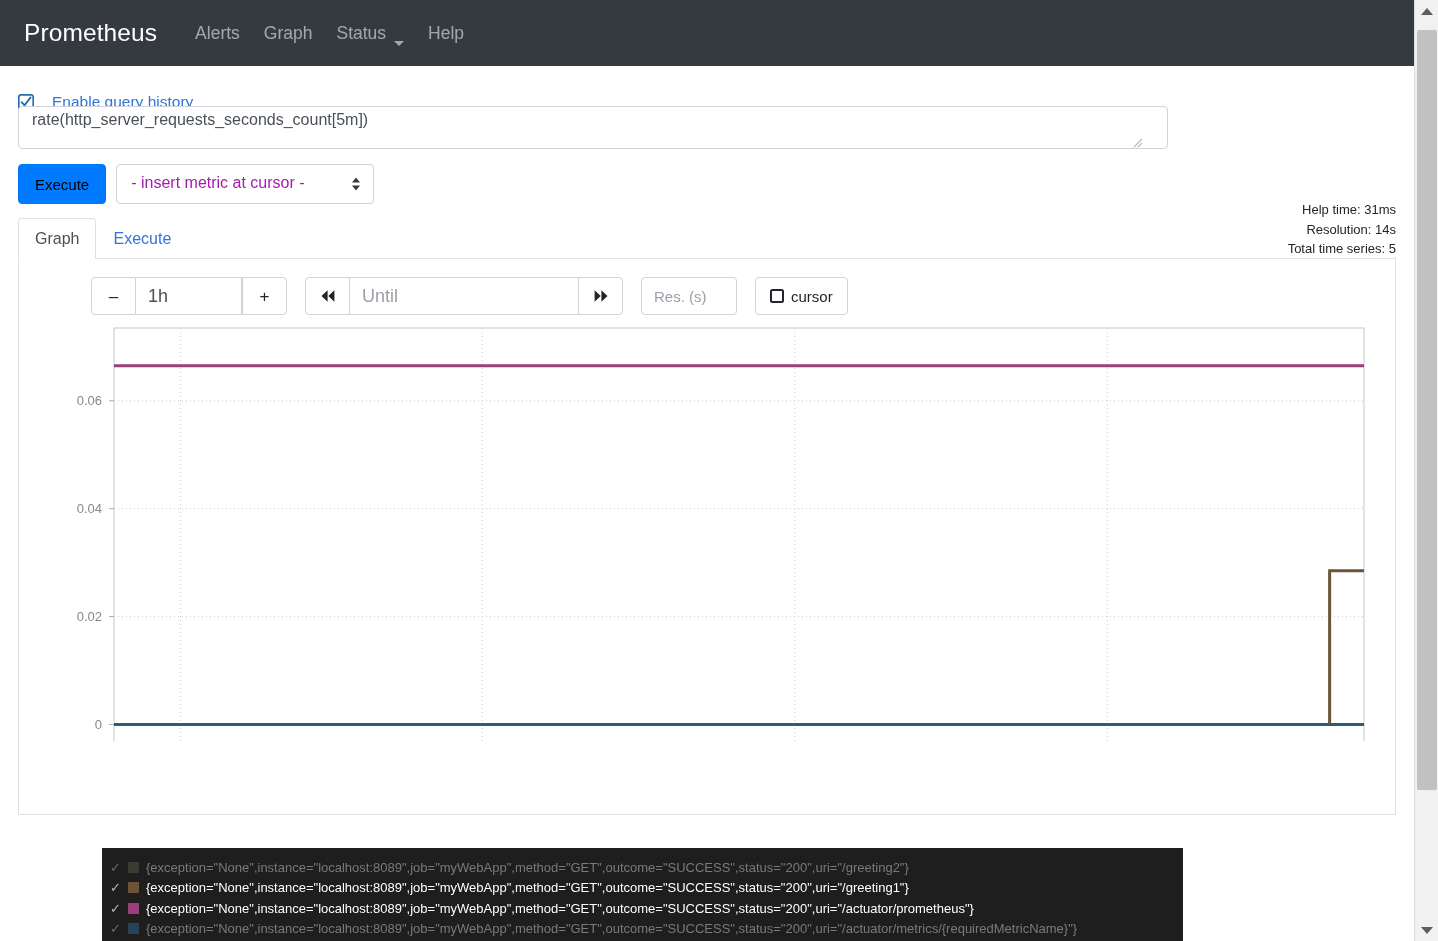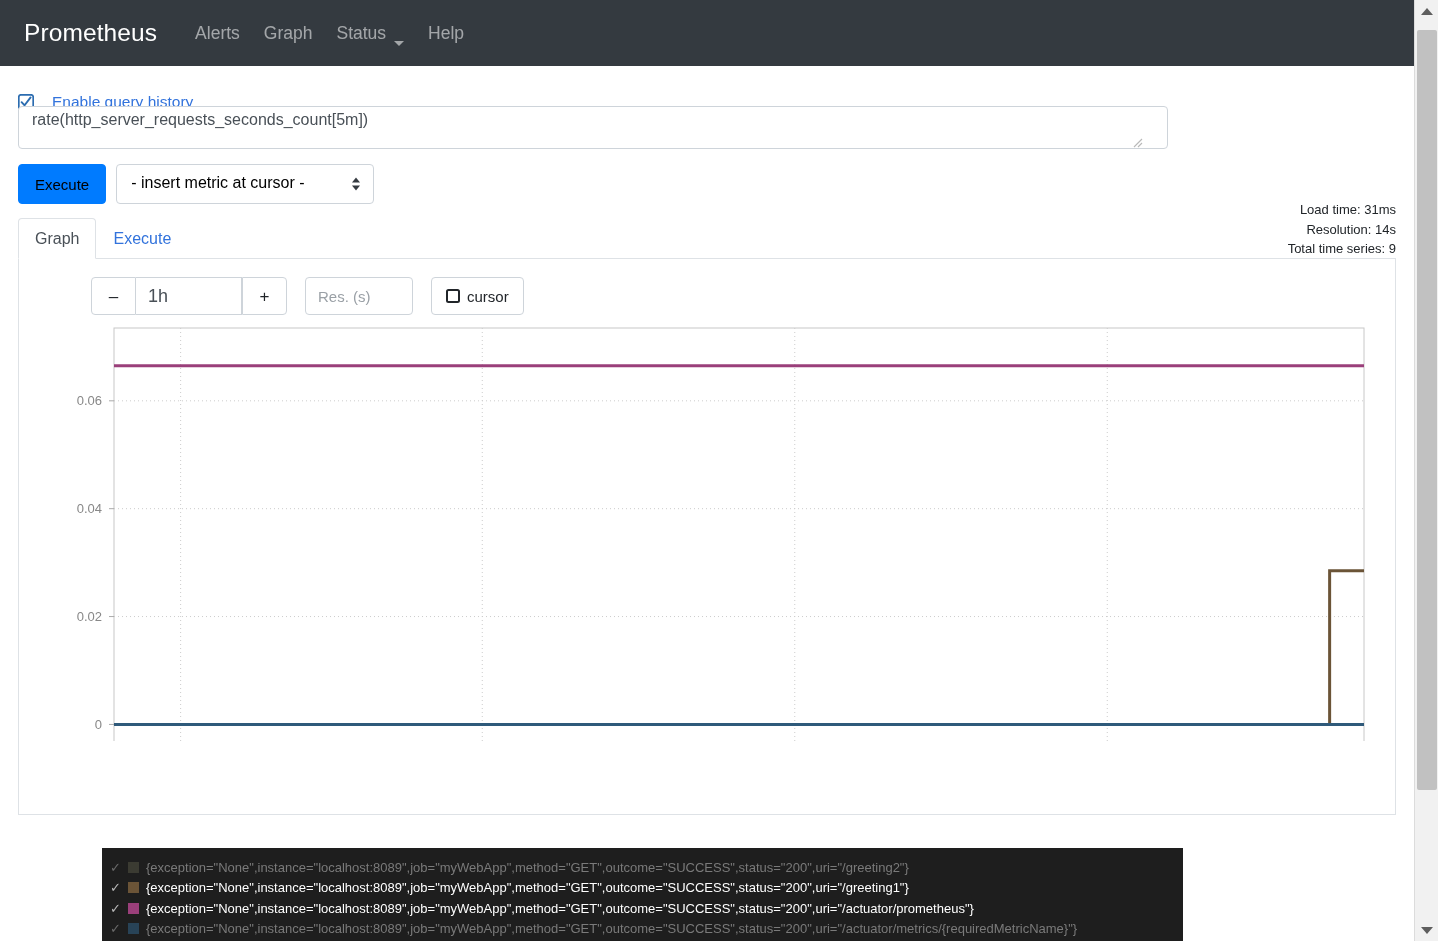--- a/index.html
+++ b/index.html
@@ -133,21 +133,21 @@
     height: 40px;
     border-radius: 4px;
     cursor: pointer;
     line-height: 1;
   }
   .metric-select {
     height: 40px;
     border: 1px solid #ced4da;
     border-radius: 4px;
     background: #fff;
-    color: #000000;
+    color: #a21caf;
     font-size: 16px;
     font-family: "Liberation Sans", sans-serif;
     padding: 0 36px 3px 14px;
     width: 258px;
     position: relative;
     display: flex;
     align-items: center;
     cursor: pointer;
   }
   .metric-select .arrows {
@@ -235,21 +235,21 @@
     outline: none;
     font-family: "Liberation Sans", sans-serif;
     background: #fff;
   }
   .ig-input.range { width: 106px; }
   .ig-input.until { width: 228px; border-right: 0; }
   .res-input {
     border: 1px solid #ced4da;
     border-radius: 4px;
     height: 38px;
-    width: 108px;
+    width: 96px;
     padding: 0 12px;
     font-size: 15px;
     color: #495057;
     outline: none;
     font-family: "Liberation Sans", sans-serif;
     background: #fff;
   }
   .res-input::placeholder, .ig-input::placeholder { color: #9aa0a6; }
   .stacked-btn {
     border: 1px solid #ced4da;
@@ -375,23 +375,23 @@
   </div>
 
   <div class="expr-wrap">
     <textarea class="expr-input" rows="1" placeholder="Expression (press Shift+Enter for newlines)" style="">rate(http_server_requests_seconds_count[5m])</textarea>
     <svg class="expr-resize" viewBox="0 0 13 13">
       <path d="M12 4 L4 12 M12 8 L8 12" stroke="#b9b9b9" stroke-width="1.1" fill="none"></path>
     </svg>
   </div>
 
   <div class="stats">
-    <div>Load time: 31ms</div>
+    <div>Help time: 31ms</div>
     <div>Resolution: 14s</div>
-    <div>Total time series: 9</div>
+    <div>Total time series: 5</div>
   </div>
 
   <div class="exec-row">
     <button class="btn-execute">Execute</button>
     <div class="metric-select">
       <span>- insert metric at cursor -</span>
       <span class="arrows">
           <i class="up"></i>
           <i class="dn"></i>
         </span>
@@ -406,20 +406,33 @@
   <div class="graph-panel">
 
     <div class="controls">
 
       <div class="input-group">
         <button class="ig-btn left">–</button>
         <input class="ig-input range" value="1h" style="">
         <button class="ig-btn right-b">+</button>
       </div>
 
+      <div class="input-group">
+        <button class="ig-btn left">
+          <svg width="16" height="14" viewBox="0 0 16 14">
+              <path d="M7.6 1.2 L1.5 7 L7.6 12.8 Z M14.4 1.2 L8.3 7 L14.4 12.8 Z" fill="#212529"></path>
+            </svg>
+        </button>
+        <input class="ig-input until" placeholder="Until" style="">
+        <button class="ig-btn right-b">
+          <svg width="16" height="14" viewBox="0 0 16 14">
+              <path d="M8.4 1.2 L14.5 7 L8.4 12.8 Z M1.6 1.2 L7.7 7 L1.6 12.8 Z" fill="#212529"></path>
+            </svg>
+        </button>
+      </div>
 
       <input class="res-input" placeholder="Res. (s)" style="">
 
       <button class="stacked-btn">
         <span class="sq-check"></span>
         <span>cursor</span>
       </button>
     </div>
 
     <div class="chart-area">

